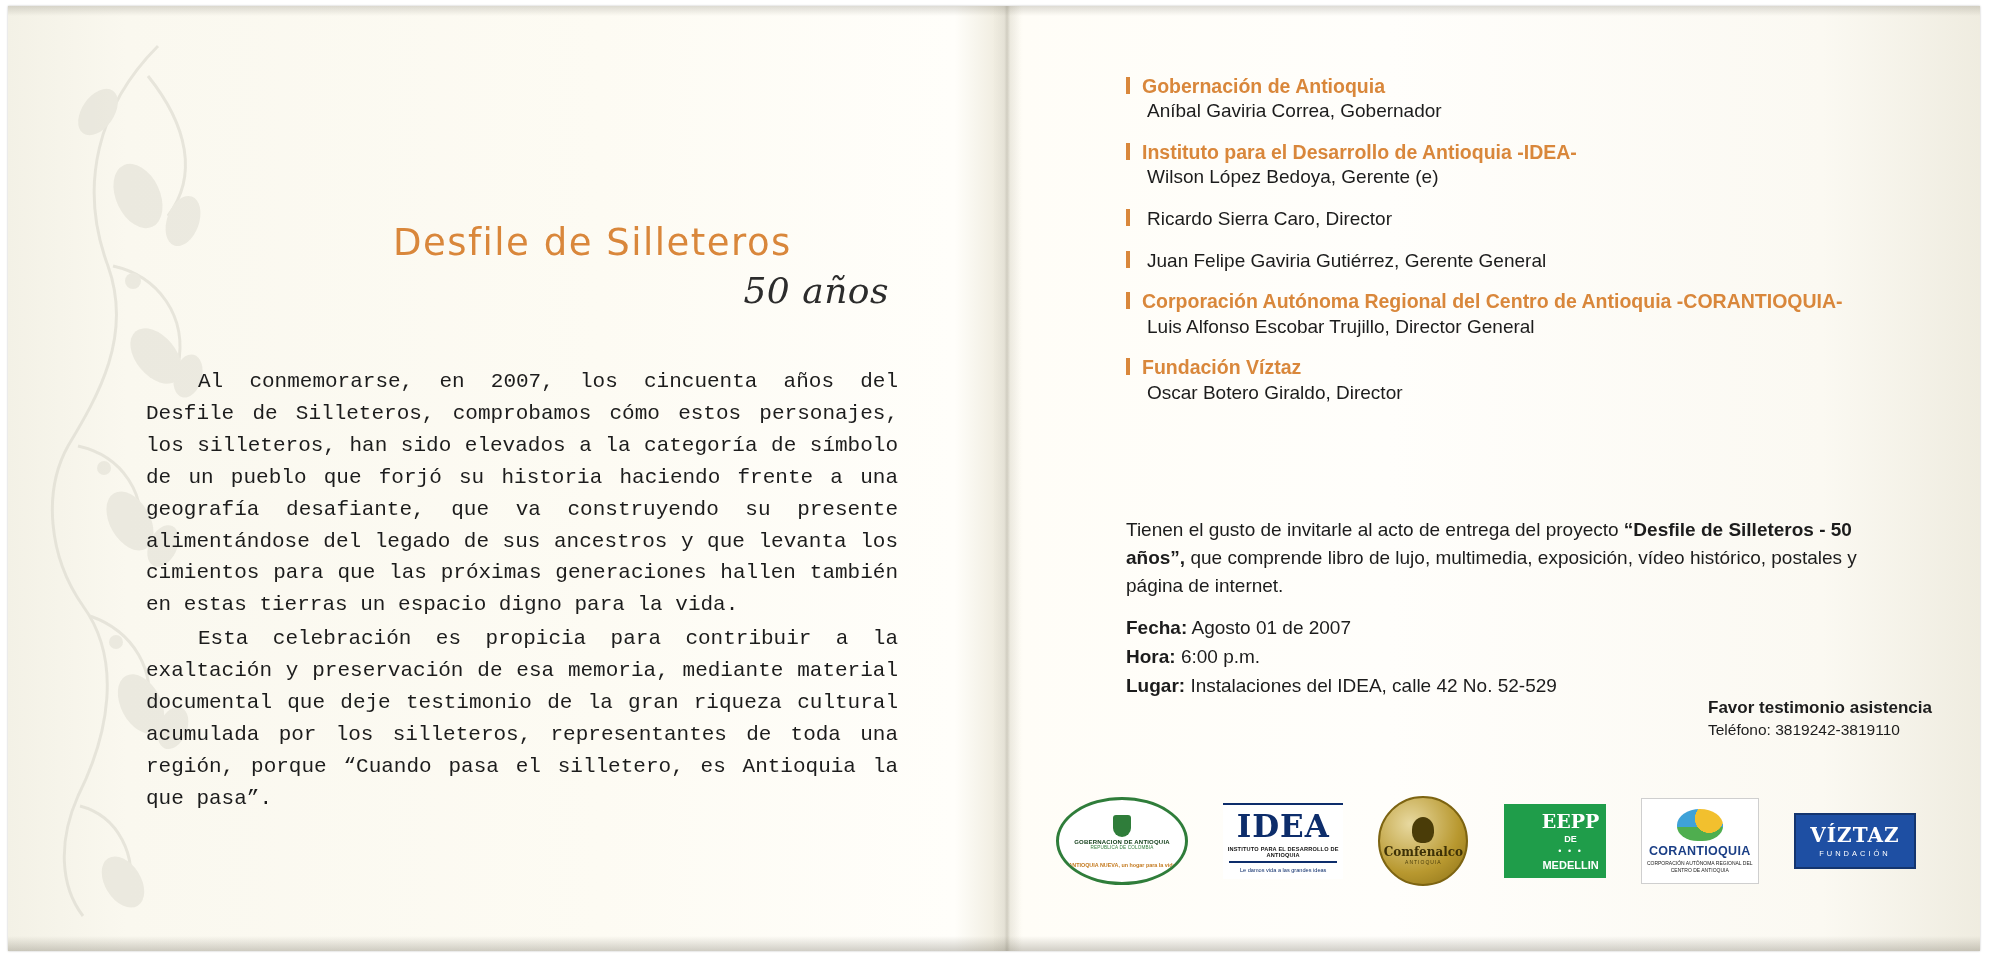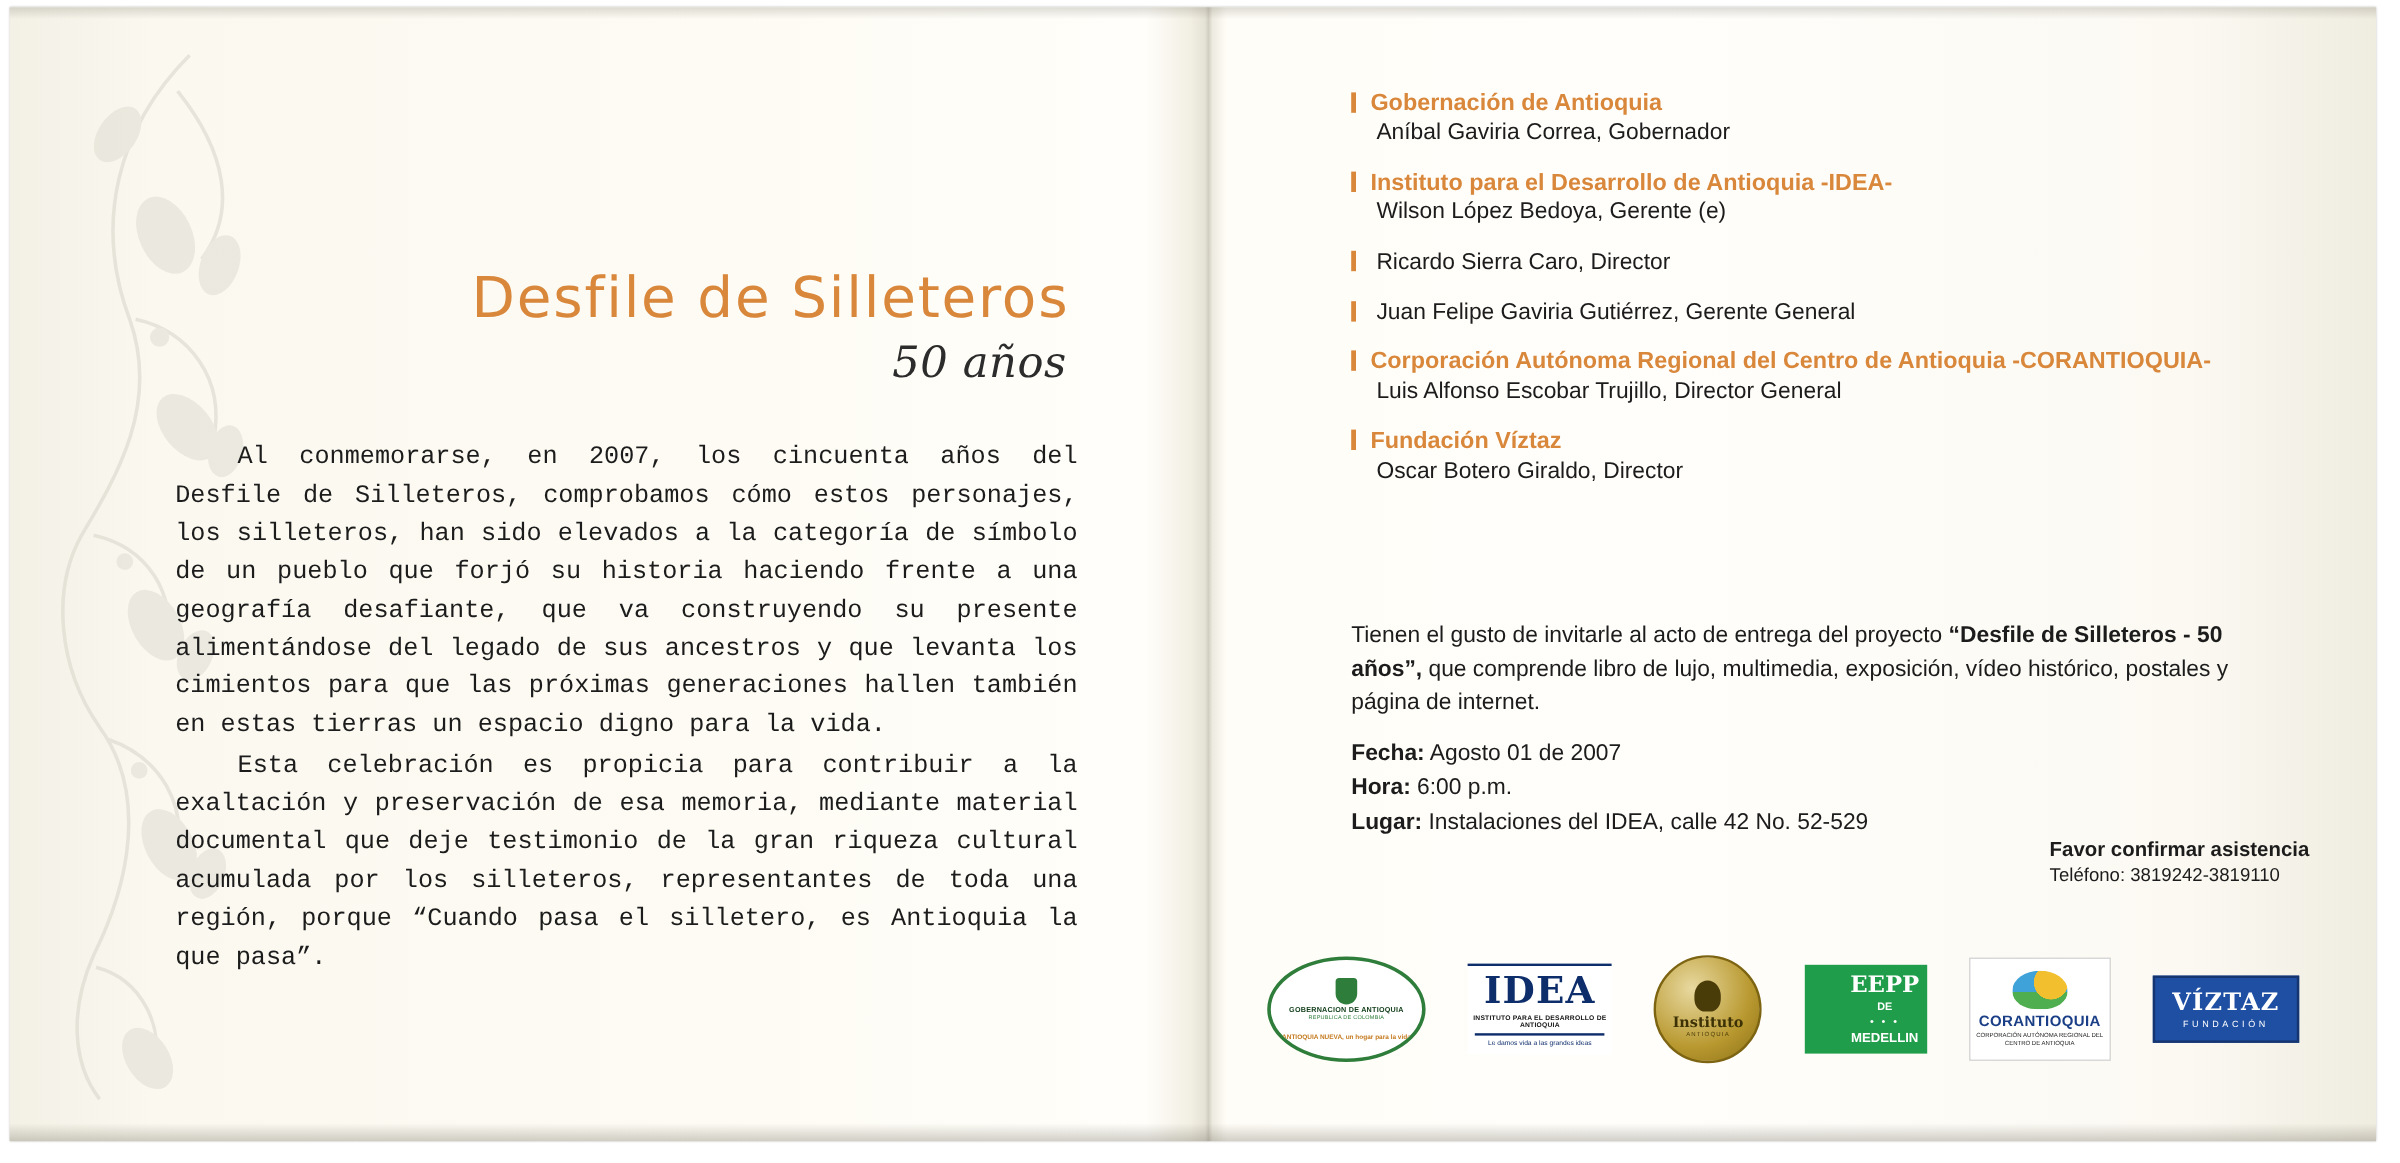--- a/index.html
+++ b/index.html
@@ -97,21 +97,21 @@
   }
 
   #title-block {
     position: absolute;
     left: 385px;
     top: 215px;
     width: 500px;
   }
   #main-title {
     font-family: "DejaVu Sans", sans-serif;
-    font-size: 47px;
+    font-size: 37px;
     letter-spacing: 1.5px;
     color: #d9873b;
     white-space: nowrap;
     font-weight: 400;
     text-shadow: 0 1px 0 rgba(255,255,255,0.6);
   }
   #subtitle {
     margin-top: 6px;
     text-align: right;
     padding-right: 4px;
@@ -462,21 +462,21 @@
           <span class="lbl">Hora:</span><span> 6:00 p.m.</span>
         </div>
         <div>
           <span class="lbl">Lugar:</span><span> Instalaciones del IDEA, calle 42 No. 52-529</span>
         </div>
       </div>
 
     </div>
 
     <div id="rsvp">
-      <div class="rsvp-title">Favor confirmar asistencia</div>
+      <div class="rsvp-title">Favor testimonio asistencia</div>
       <div class="rsvp-phone">Teléfono: 3819242-3819110</div>
     </div>
 
     <div id="logos">
 
       <div class="logo logo-gob">
         <div class="shield"></div>
         <div class="t1">GOBERNACION DE ANTIOQUIA</div>
         <div class="t2">REPUBLICA DE COLOMBIA</div>
         <div class="t3">ANTIOQUIA NUEVA, un hogar para la vida</div>
@@ -484,21 +484,21 @@
 
       <div class="logo logo-idea">
         <div class="idea-word">IDEA</div>
         <div class="idea-sub">INSTITUTO PARA EL DESARROLLO DE ANTIOQUIA</div>
         <div class="idea-rule"></div>
         <div class="idea-tag">Le damos vida a las grandes ideas</div>
       </div>
 
       <div class="logo logo-comf">
         <div class="c-fig"></div>
-        <div class="c-word">Instituto</div>
+        <div class="c-word">Comfenalco</div>
         <div class="c-sub">ANTIOQUIA</div>
       </div>
 
       <div class="logo logo-eepp">
         <div class="e1">EEPP</div>
         <div class="e2">DE</div>
         <div class="e3">• • •</div>
         <div class="e4">MEDELLIN</div>
       </div>
 

